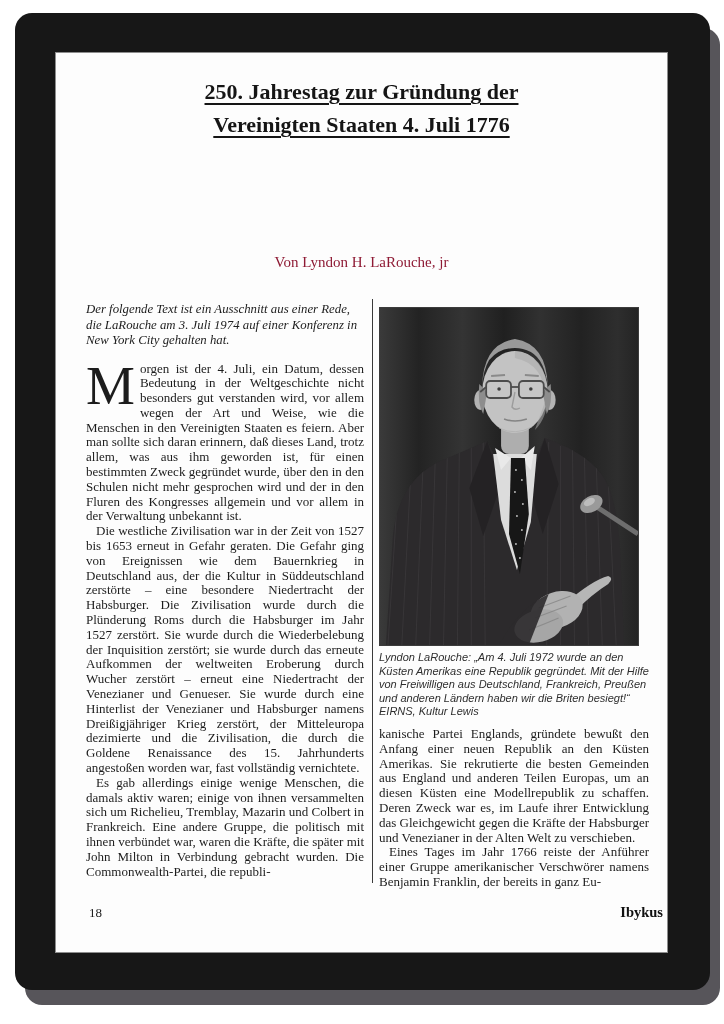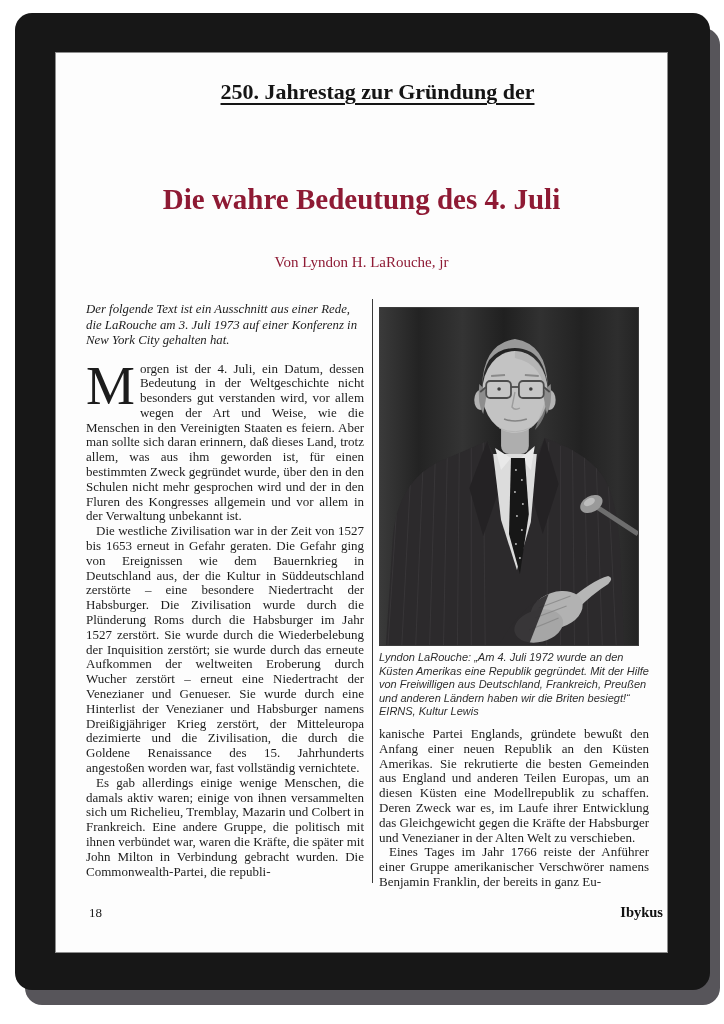--- a/index.html
+++ b/index.html
@@ -6,21 +6,21 @@
   body{width:724px;height:1024px;position:relative;font-family:"Liberation Serif",serif;
        -webkit-font-smoothing:antialiased;}
 
   
   .device{position:absolute;left:15px;top:13px;width:695px;height:977px;
           background:#171717;border-radius:17px;box-shadow:10px 15px 0 #57555a;}
   .page{position:absolute;left:40px;top:39px;width:613px;height:901px;
         background:#fdfdfd;border:1px solid #8d8d8d;box-sizing:border-box;overflow:hidden;}
 
   
-  .kicker{position:absolute;top:22px;left:16px;width:100%;text-align:center;
+  .kicker{position:absolute;top:22px;left:0;width:100%;text-align:center;
           font-weight:bold;font-size:22px;line-height:33px;color:#151515;}
   .kicker span{display:inline;text-decoration:underline;text-decoration-thickness:2px;text-underline-offset:4px;}
   .headline{position:absolute;top:130px;left:0;width:100%;text-align:center;
             font-weight:bold;font-size:29px;color:#8e1a34;}
   .byline{position:absolute;top:201px;left:0;width:100%;text-align:center;
           font-size:15px;color:#8e1a34;}
 
   
   .col-left{position:absolute;left:30px;top:249px;width:278px;}
   .col-right{position:absolute;left:323px;top:254px;width:270px;}
@@ -48,30 +48,30 @@
   .footer .mag{flex:1;text-align:right;font-size:14.5px;font-weight:bold;color:#111;}
 </style>
 </head>
 <body>
 
 <div class="device">
   <div class="page">
 
     <div class="kicker">
       <span>250. Jahrestag zur Gründung der</span><br>
+      <span>Vereinigten Staaten 4. Juli 1776</span>
     </div>
 
-    <div class="headline">Die wahre Bedeutung des 4. Juli</div>
 
     <div class="byline">Von Lyndon H. LaRouche, jr</div>
 
     <div class="divider"></div>
 
     <div class="col-left">
-      <p class="intro">Der folgende Text ist ein Ausschnitt aus einer Rede, die LaRouche am 3. Juli 1973 auf einer Konferenz in New York City gehalten hat.</p>
+      <p class="intro">Der folgende Text ist ein Ausschnitt aus einer Rede, die LaRouche am 3. Juli 1974 auf einer Konferenz in New York City gehalten hat.</p>
       <div class="bodytext">
         <p><span class="dropcap">M</span><span>orgen ist der 4. Juli, ein Datum, dessen Bedeutung in der Weltgeschichte nicht besonders gut verstanden wird, vor allem wegen der Art und Weise, wie die Menschen in den Vereinigten Staaten es feiern. Aber man sollte sich daran erinnern, daß dieses Land, trotz allem, was aus ihm geworden ist, für einen bestimmten Zweck gegründet wurde, über den in den Schulen nicht mehr gesprochen wird und der in den Fluren des Kongresses allgemein und vor allem in der Verwaltung unbekannt ist.</span></p>
         <p class="indent">Die westliche Zivilisation war in der Zeit von 1527 bis 1653 erneut in Gefahr geraten. Die Gefahr ging von Ereignissen wie dem Bauernkrieg in Deutschland aus, der die Kultur in Süddeutschland zerstörte – eine besondere Niedertracht der Habsburger. Die Zivilisation wurde durch die Plünderung Roms durch die Habsburger im Jahr 1527 zerstört. Sie wurde durch die Wiederbelebung der Inquisition zerstört; sie wurde durch das erneute Aufkommen der weltweiten Eroberung durch Wucher zerstört – erneut eine Niedertracht der Venezianer und Genueser. Sie wurde durch eine Hinterlist der Venezianer und Habsburger namens Dreißigjähriger Krieg zerstört, der Mitteleuropa dezimierte und die Zivilisation, die durch die Goldene Renaissance des 15. Jahrhunderts angestoßen worden war, fast vollständig vernichtete.</p>
         <p class="indent">Es gab allerdings einige wenige Menschen, die damals aktiv waren; einige von ihnen versammelten sich um Richelieu, Tremblay, Mazarin und Colbert in Frankreich. Eine andere Gruppe, die politisch mit ihnen verbündet war, waren die Kräfte, die später mit John Milton in Verbindung gebracht wurden. Die Commonwealth-Partei, die republi-</p>
       </div>
     </div>
 
     <div class="col-right">
 
       <svg class="photo" viewBox="0 0 260 337" xmlns="http://www.w3.org/2000/svg" preserveAspectRatio="none">

